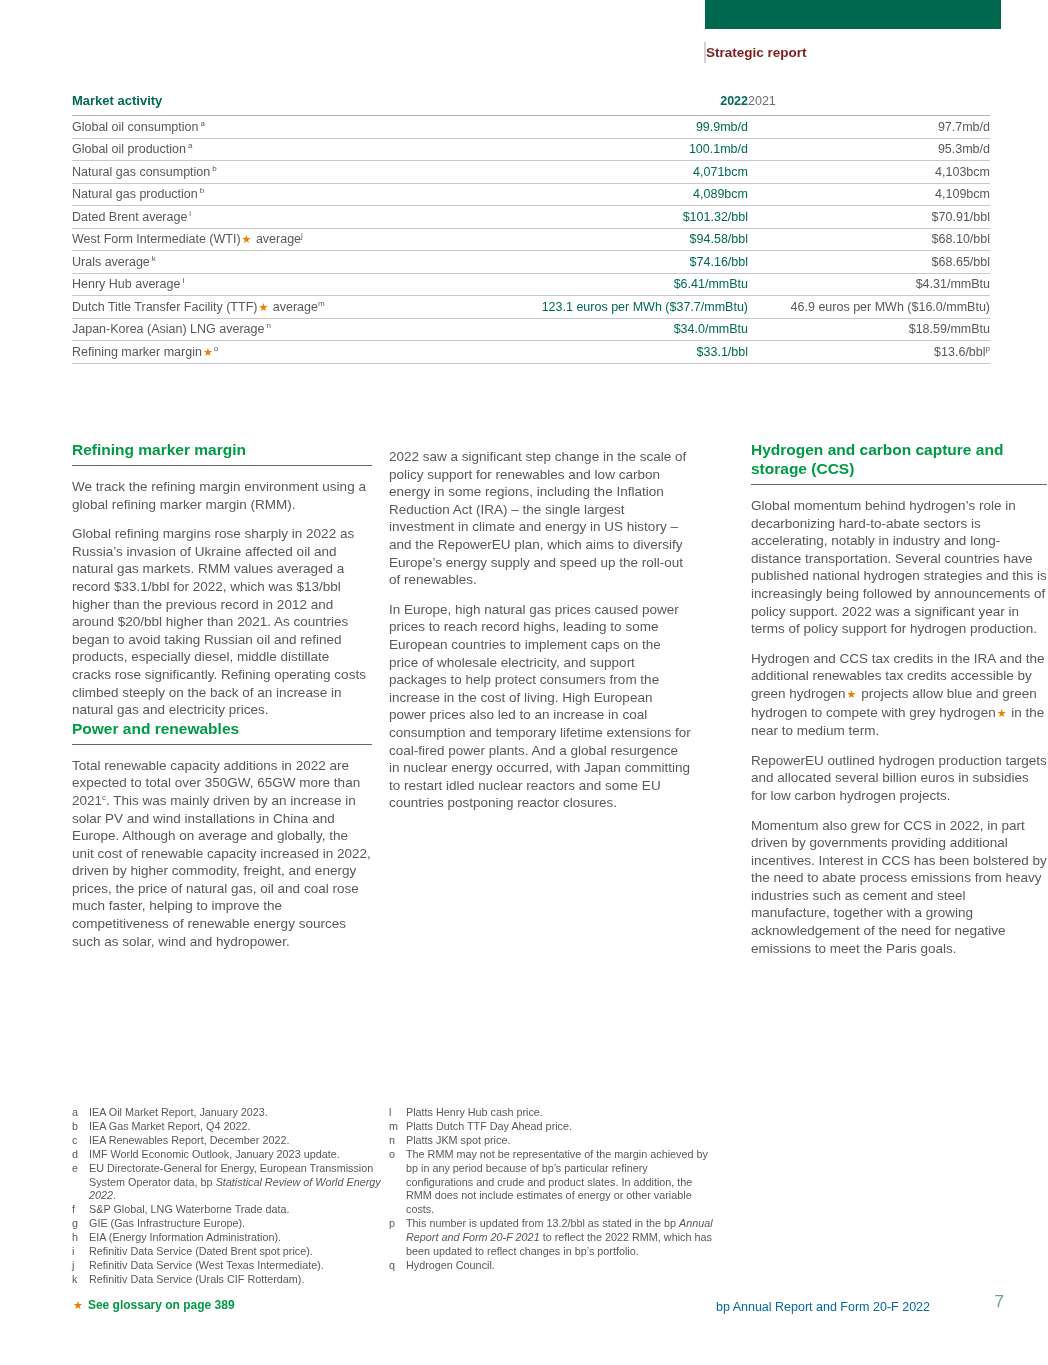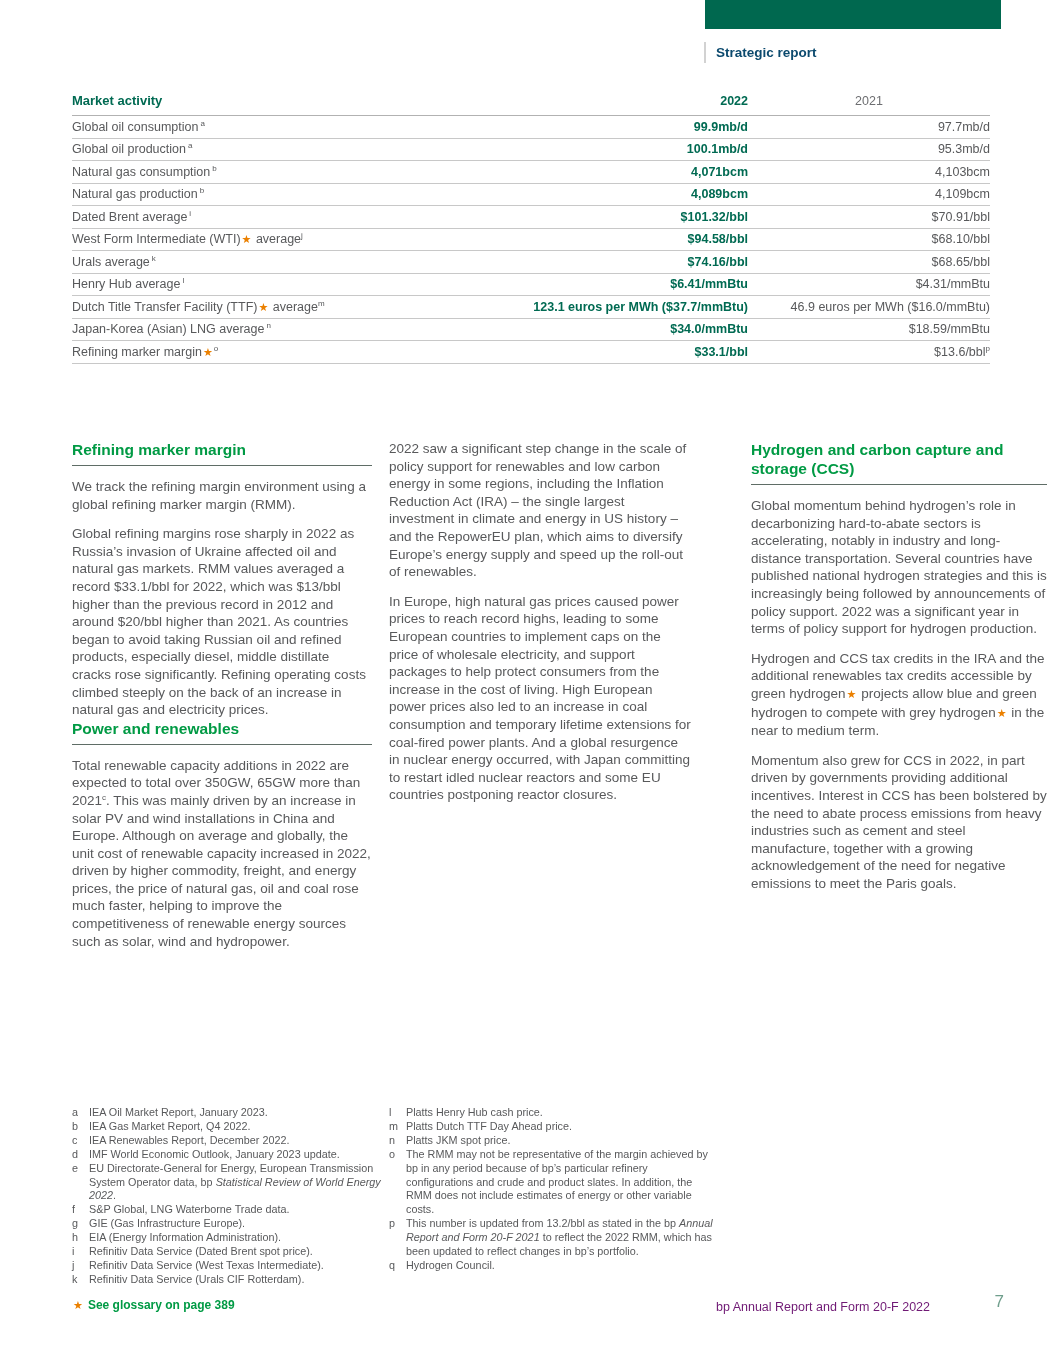--- a/index.html
+++ b/index.html
@@ -2,32 +2,32 @@
 <html><head>
 <meta charset="utf-8">
 <style>
   * { box-sizing: border-box; }
   html,body { margin:0; padding:0; background:#fff; }
   body { font-family:"Liberation Sans", sans-serif; }
   .page { position:relative; width:1048px; height:1365px; background:#ffffff; overflow:hidden; }
 
   
   .banner { position:absolute; left:705px; top:0; width:296px; height:29px; background:#00684f; }
-  .section-label { position:absolute; left:704px; top:42px; padding-left:10px; border-left:2px solid #d2d2d2;
-                   font-size:13.5px; font-weight:bold; color:#0c4a6e; line-height:21px; }
+  .section-label { position:absolute; left:704px; top:42px; border-left:2px solid #d2d2d2;
+                   font-size:13.5px; font-weight:bold; color:#7f1d1d; line-height:21px; }
 
   
   .market-table { position:absolute; left:72px; top:93px; width:918px; font-size:12.5px; color:#58595b; }
   .thead { display:flex; align-items:flex-end; padding-bottom:7px; border-bottom:1px solid #b2b2b2; }
   .t-title { flex:1; font-size:13px; font-weight:bold; color:#006a52; }
   .t-2022 { width:316px; text-align:right; font-weight:bold; color:#006a52; }
-  .t-2021 { width:242px; text-align:center; color:#6d6e71; }
+  .t-2021 { width:242px; text-align:left; color:#6d6e71; }
   .trow { display:flex; align-items:center; height:22.5px; border-bottom:1px solid #c8c8c8;justify-content:space-between; }
   .tlabel { flex:1; }
-  .tv2022 { width:316px; text-align:right; font-weight:bold; color:#006a52; }
+  .tv2022 { width:316px; text-align:right; font-weight:normal; color:#006a52; }
   .tv2021 { width:242px; text-align:right; }
   sup { font-size:8px; vertical-align:super; line-height:0; }
   .star { color:#eb8000; font-size:11px; padding:0 1px; font-weight:normal; }
 
   
   .col { position:absolute; top:440px; width:300px; font-size:13.5px; line-height:17.6px; color:#58595b; }
   .col1 { left:72px; }
   .col2 { left:389px; width:302px; }
   .col3 { left:706px; width:296px;margin-left:45px; }
   .col h3 { font-size:15.5px; line-height:19px; color:#009a44; margin:0; padding-bottom:6px;
@@ -41,21 +41,21 @@
   .fns1 { left:72px; width:315px; }
   .fns2 { left:389px; width:325px; }
   .fn { display:flex; }
   .fn-letter { width:17px; flex-shrink:0; }
   .fn-text { flex:1; }
   .fn i { font-style:italic; }
 
   
   .footer-glossary { position:absolute; left:72px; top:1298px; font-size:12px; font-weight:bold; color:#009a44; }
   .footer-glossary .star { margin-right:4px; }
-  .footer-title { position:absolute; top:1300px; right:118px; font-size:12.5px; color:#701a75; }
+  .footer-title { position:absolute; top:1300px; right:118px; font-size:12.5px; color:#0369a1; }
   .page-num { position:absolute; top:1292px; right:44px; font-size:17px; color:#6f9e8c; }
 </style>
 </head>
 <body>
 
 <div class="page">
 
   <div class="banner"></div>
   <div class="section-label">Strategic report</div>
 
@@ -125,28 +125,29 @@
 
   <div class="col col1">
     <h3>Refining marker margin</h3>
     <p>We track the refining margin environment using a global refining marker margin (RMM).</p>
     <p>Global refining margins rose sharply in 2022 as Russia’s invasion of Ukraine affected oil and natural gas markets. RMM values averaged a record $33.1/bbl for 2022, which was $13/bbl higher than the previous record in 2012 and around $20/bbl higher than 2021. As countries began to avoid taking Russian oil and refined products, especially diesel, middle distillate cracks rose significantly. Refining operating costs climbed steeply on the back of an increase in natural gas and electricity prices.</p>
     <h3 class="second">Power and renewables</h3>
     <p><span>Total renewable capacity additions in 2022 are expected to total over 350GW, 65GW more than 2021</span><sup>c</sup><span>. This was mainly driven by an increase in solar PV and wind installations in China and Europe. Although on average and globally, the unit cost of renewable capacity increased in 2022, driven by higher commodity, freight, and energy prices, the price of natural gas, oil and coal rose much faster, helping to improve the competitiveness of renewable energy sources such as solar, wind and hydropower.</span></p>
   </div>
 
   <div class="col col2">
-    <p style="margin-top:0">2022 saw a significant step change in the scale of policy support for renewables and low carbon energy in some regions, including the Inflation Reduction Act (IRA) – the single largest investment in climate and energy in US history – and the RepowerEU plan, which aims to diversify Europe’s energy supply and speed up the roll-out of renewables.</p>
+    <p style="margin-top:8px">2022 saw a significant step change in the scale of policy support for renewables and low carbon energy in some regions, including the Inflation Reduction Act (IRA) – the single largest investment in climate and energy in US history – and the RepowerEU plan, which aims to diversify Europe’s energy supply and speed up the roll-out of renewables.</p>
     <p>In Europe, high natural gas prices caused power prices to reach record highs, leading to some European countries to implement caps on the price of wholesale electricity, and support packages to help protect consumers from the increase in the cost of living. High European power prices also led to an increase in coal consumption and temporary lifetime extensions for coal-fired power plants. And a global resurgence in nuclear energy occurred, with Japan committing to restart idled nuclear reactors and some EU countries postponing reactor closures.</p>
   </div>
 
   <div class="col col3">
     <h3>Hydrogen and carbon capture and storage (CCS)</h3>
     <p>Global momentum behind hydrogen’s role in decarbonizing hard-to-abate sectors is accelerating, notably in industry and long-distance transportation. Several countries have published national hydrogen strategies and this is increasingly being followed by announcements of policy support. 2022 was a significant year in terms of policy support for hydrogen production.</p>
     <p><span>Hydrogen and CCS tax credits in the IRA and the additional renewables tax credits accessible by green hydrogen</span><span class="star">★</span><span> projects allow blue and green hydrogen to compete with grey hydrogen</span><span class="star">★</span><span> in the near to medium term.</span></p>
+    <p>RepowerEU outlined hydrogen production targets and allocated several billion euros in subsidies for low carbon hydrogen projects.</p>
     <p>Momentum also grew for CCS in 2022, in part driven by governments providing additional incentives. Interest in CCS has been bolstered by the need to abate process emissions from heavy industries such as cement and steel manufacture, together with a growing acknowledgement of the need for negative emissions to meet the Paris goals.</p>
   </div>
 
   <div class="fns fns1">
     <div class="fn">
         <span class="fn-letter">a</span>
         <span class="fn-text">IEA Oil Market Report, January 2023.</span>
       </div>
     <div class="fn">
         <span class="fn-letter">b</span>

